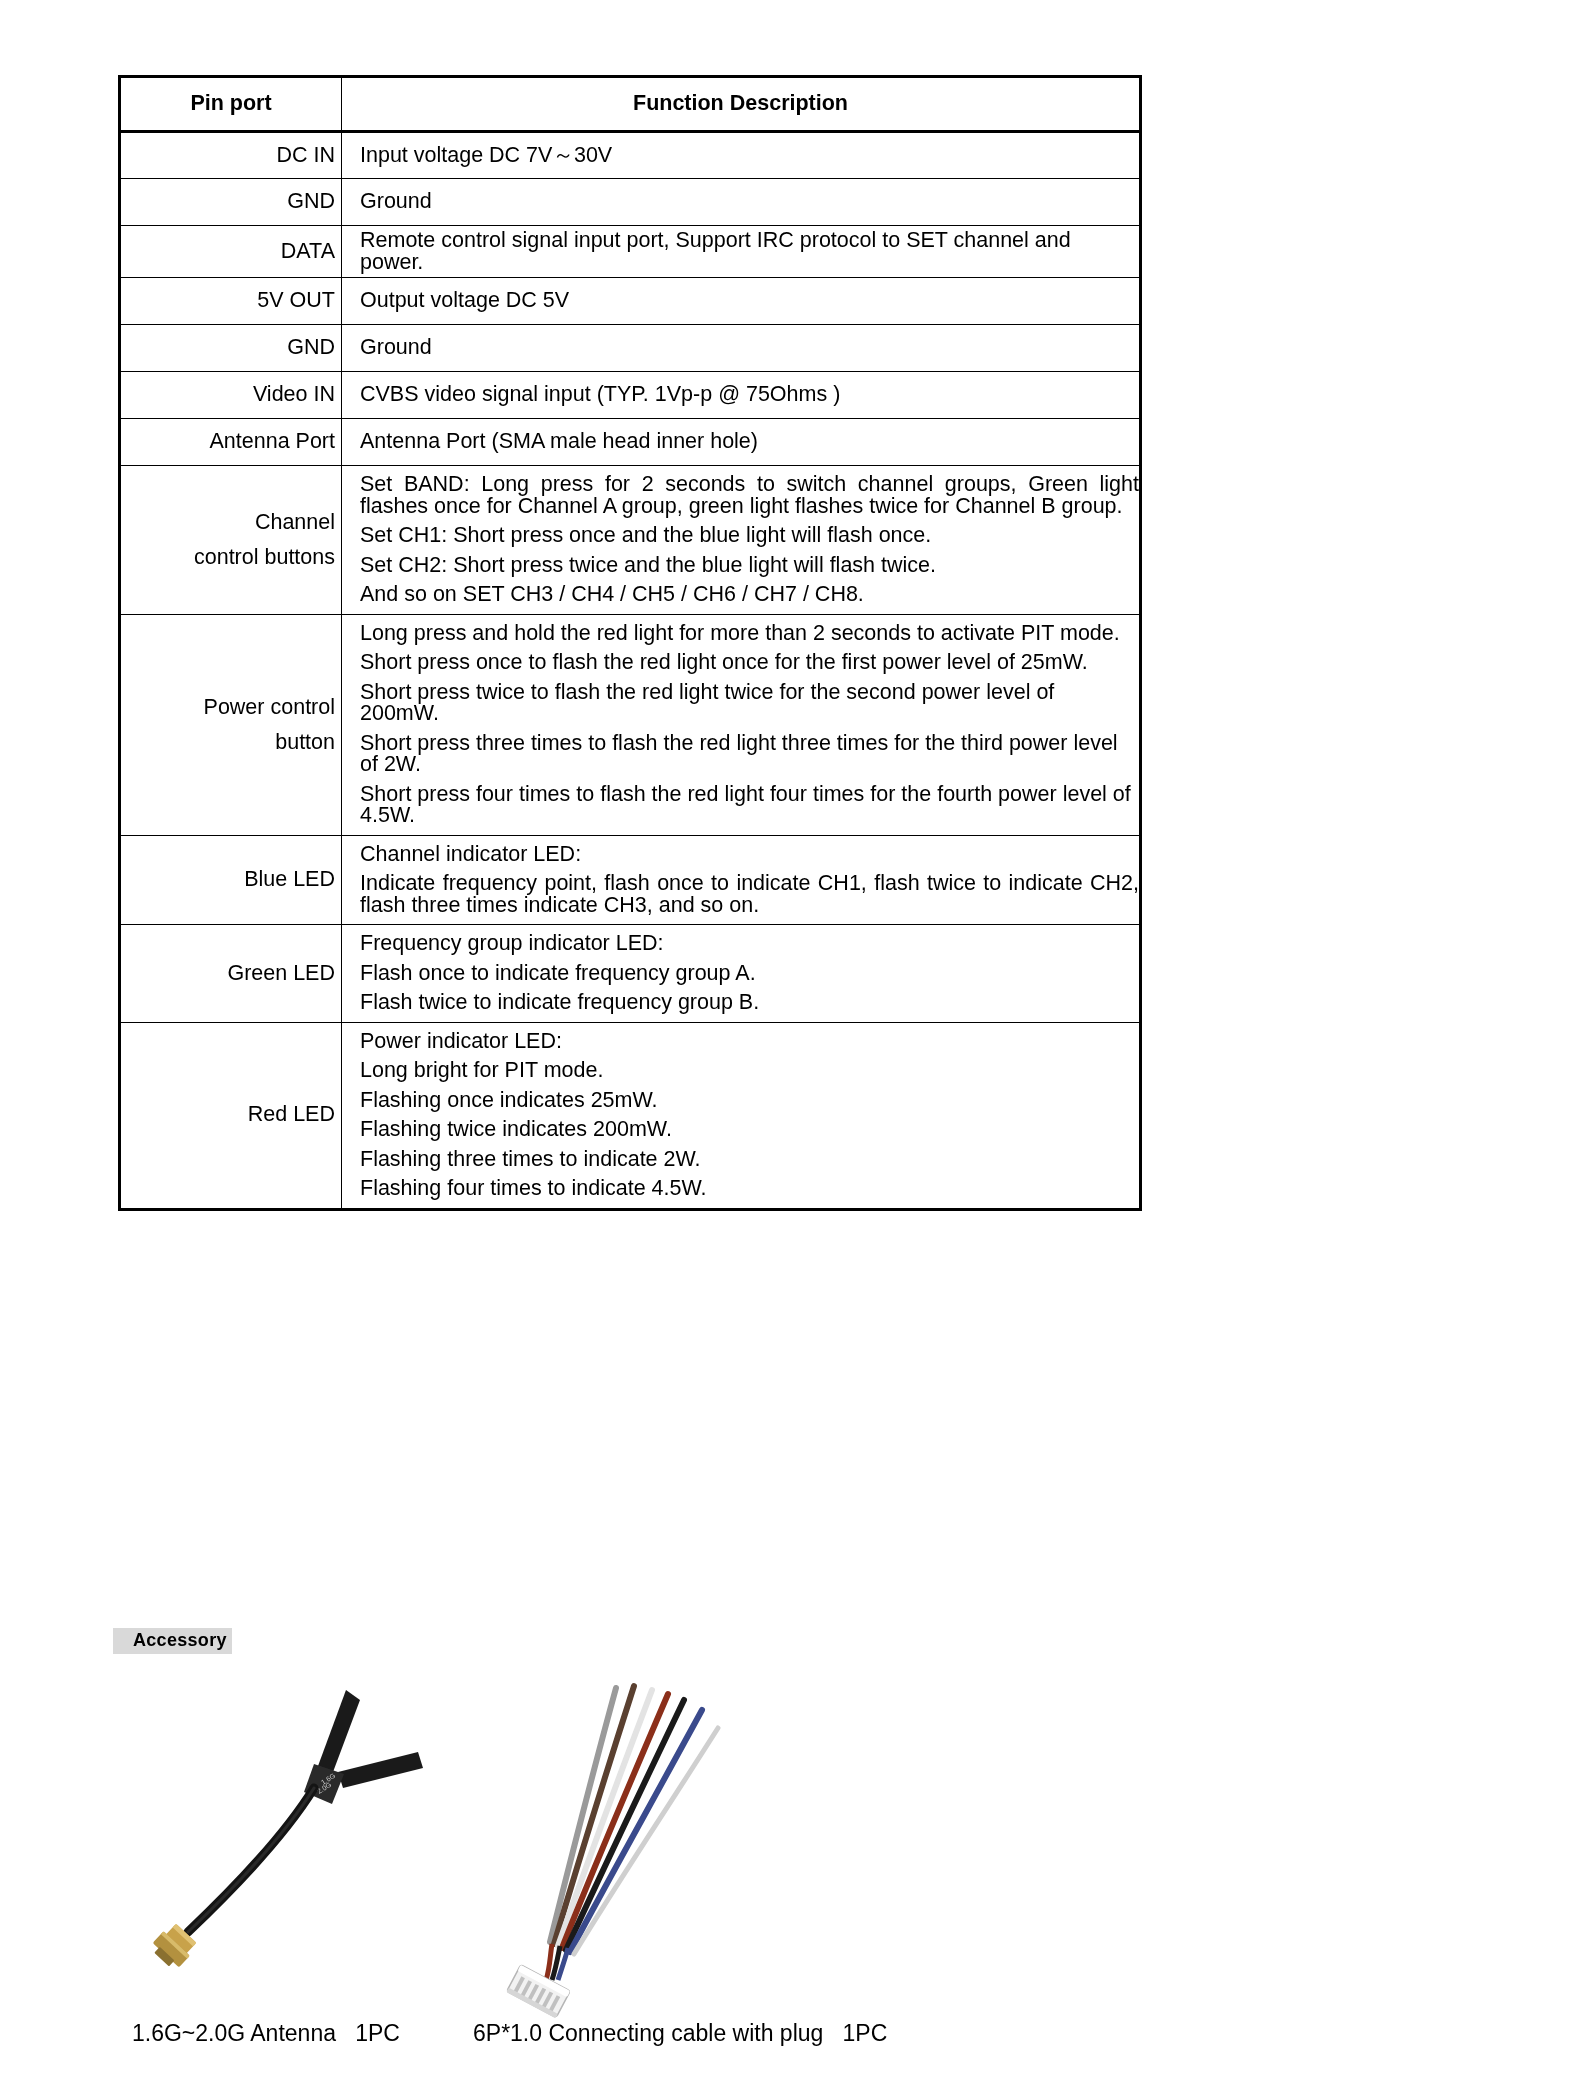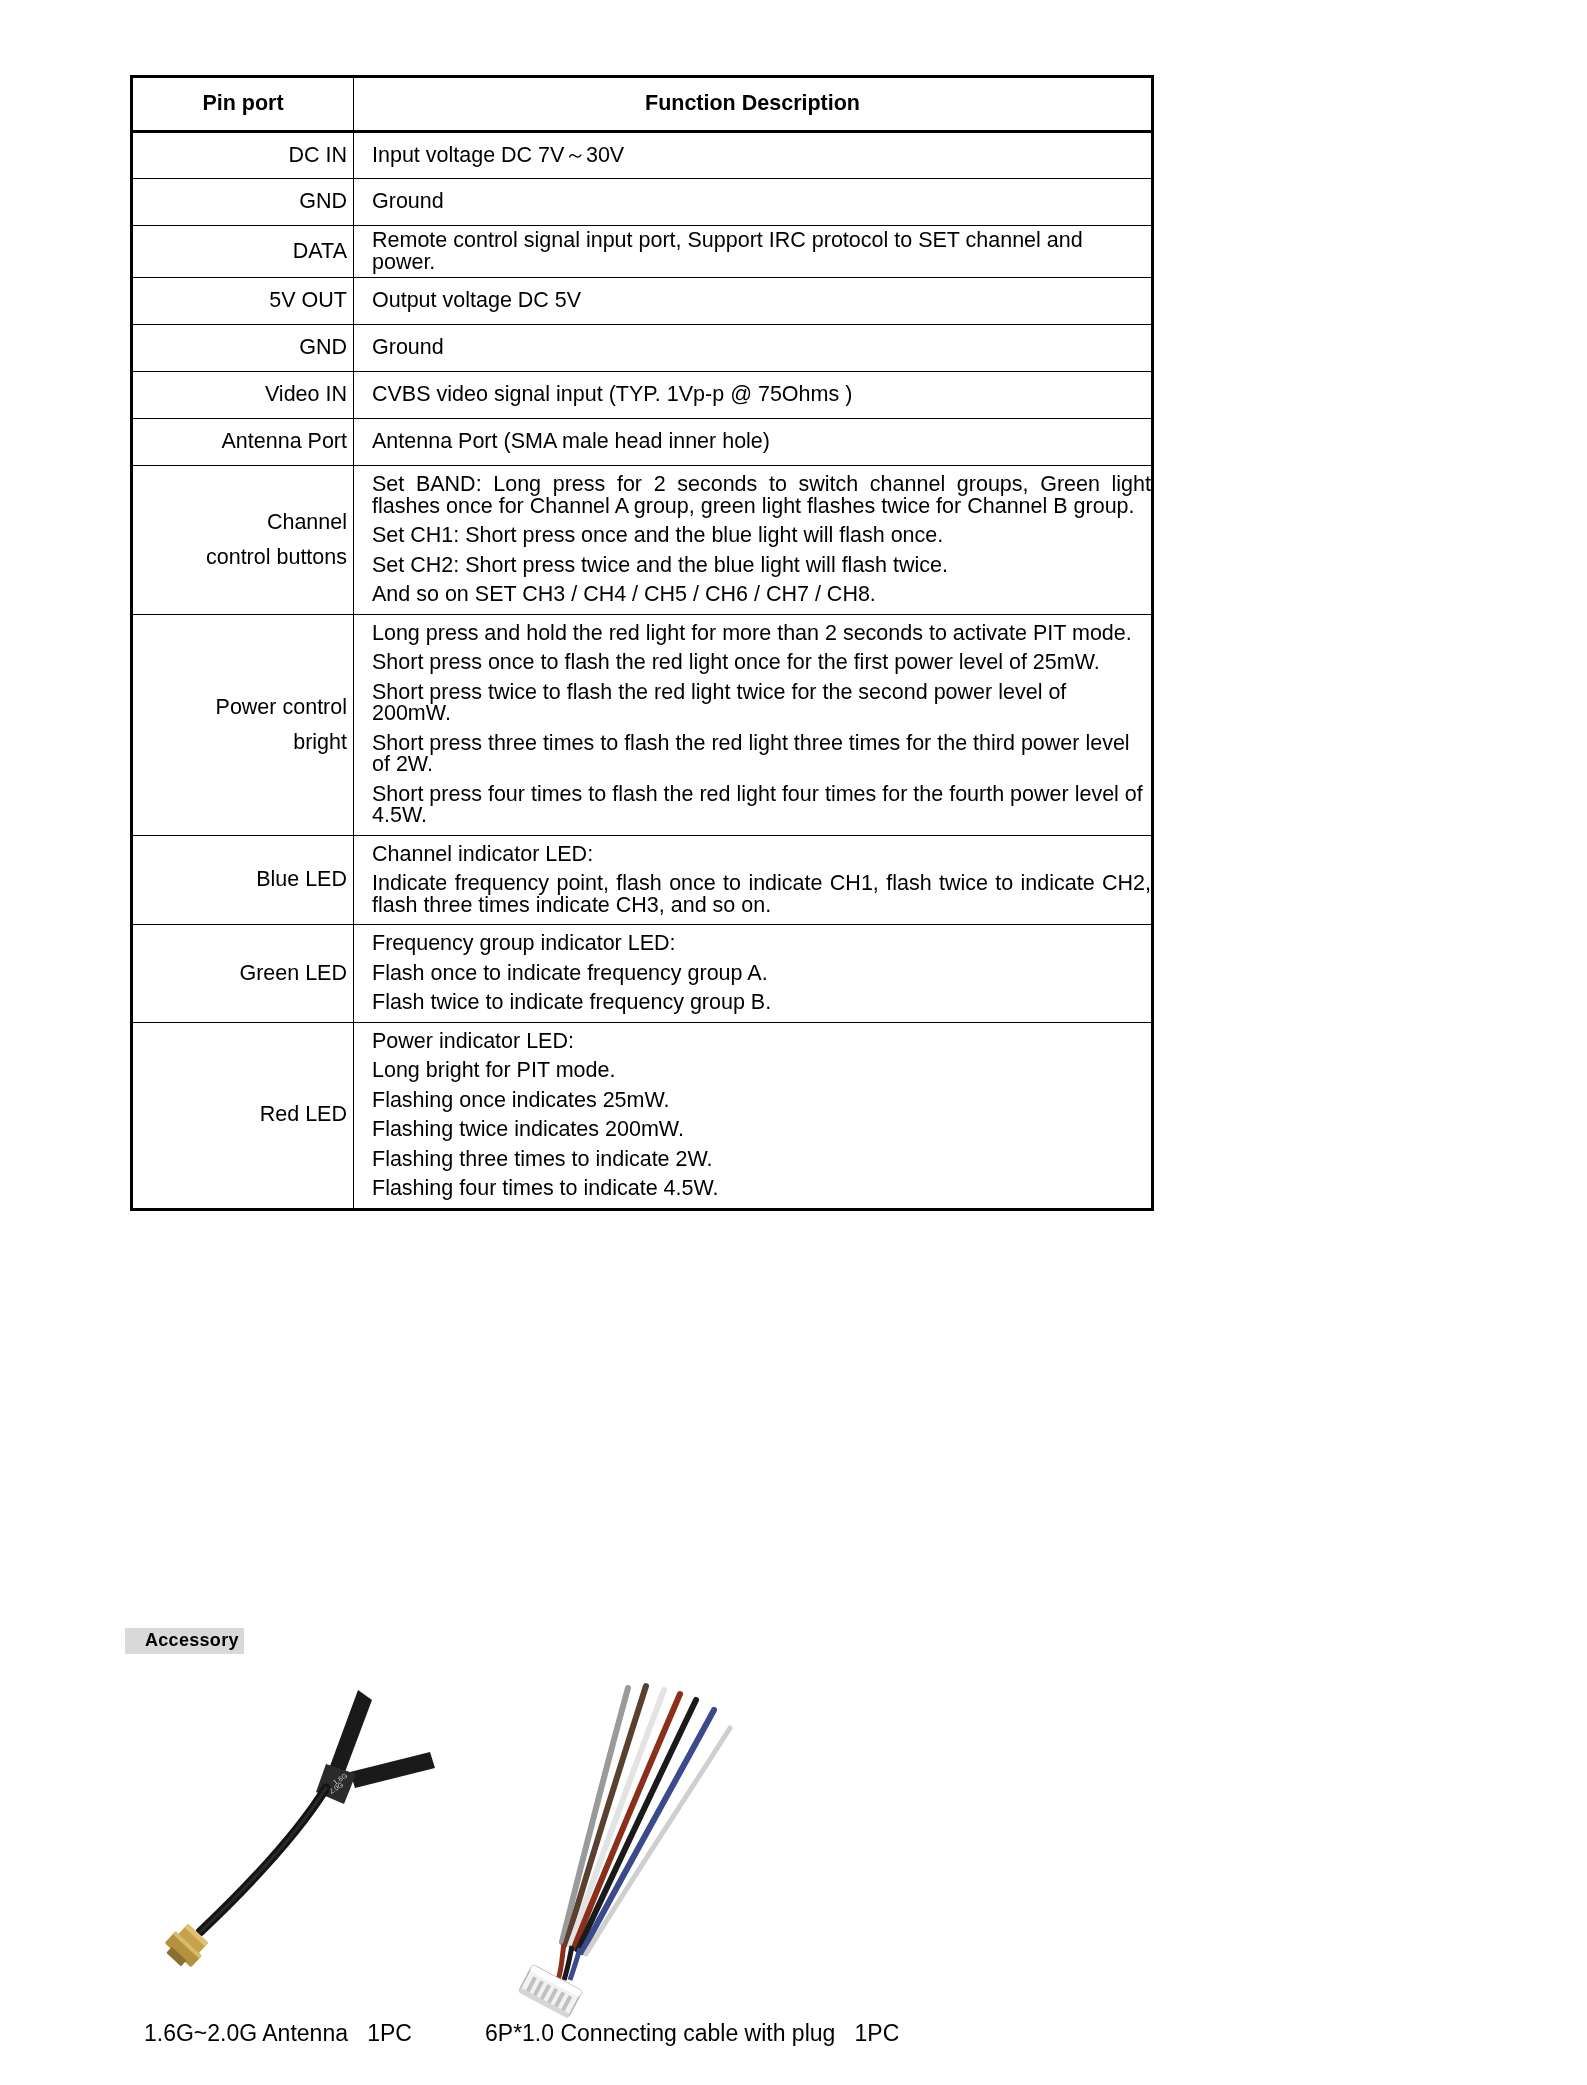--- a/index.html
+++ b/index.html
@@ -12,21 +12,21 @@
     width: 1587px;
     height: 2085px;
     font-family: "Liberation Sans", sans-serif;
     color: #000000;
     position: relative;
     overflow: hidden;
   }
 
   .page {
     position: absolute;
-    left: 12px; top: 0;
+    left: 0; top: 0;
     width: 1341px;
     height: 2085px;
   }
 
   
   .spec-table {
     position: absolute;
     left: 118px;
     top: 75px;
     width: 1021px;
@@ -187,21 +187,21 @@
             <p>Set CH1: Short press once and the blue light will flash once.</p>
             <p>Set CH2: Short press twice and the blue light will flash twice.</p>
             <p>And so on SET CH3 / CH4 / CH5 / CH6 / CH7 / CH8.</p>
           </span>
         </td>
       </tr>
 
       <tr>
         <td class="pin-cell">
           <span class="pin-two-line">Power control</span><br>
-          <span class="pin-two-line">bright</span>
+          <span class="pin-two-line">button</span>
         </td>
         <td class="desc-cell">
           <span class="ml">
             <p>Long press and hold the red light for more than 2 seconds to activate PIT mode.</p>
             <p>Short press once to flash the red light once for the first power level of 25mW.</p>
             <p>Short press twice to flash the red light twice for the second power level of 200mW.</p>
             <p>Short press three times to flash the red light three times for the third power level of 2W.</p>
             <p>Short press four times to flash the red light four times for the fourth power level of 4.5W.</p>
           </span>
         </td>

